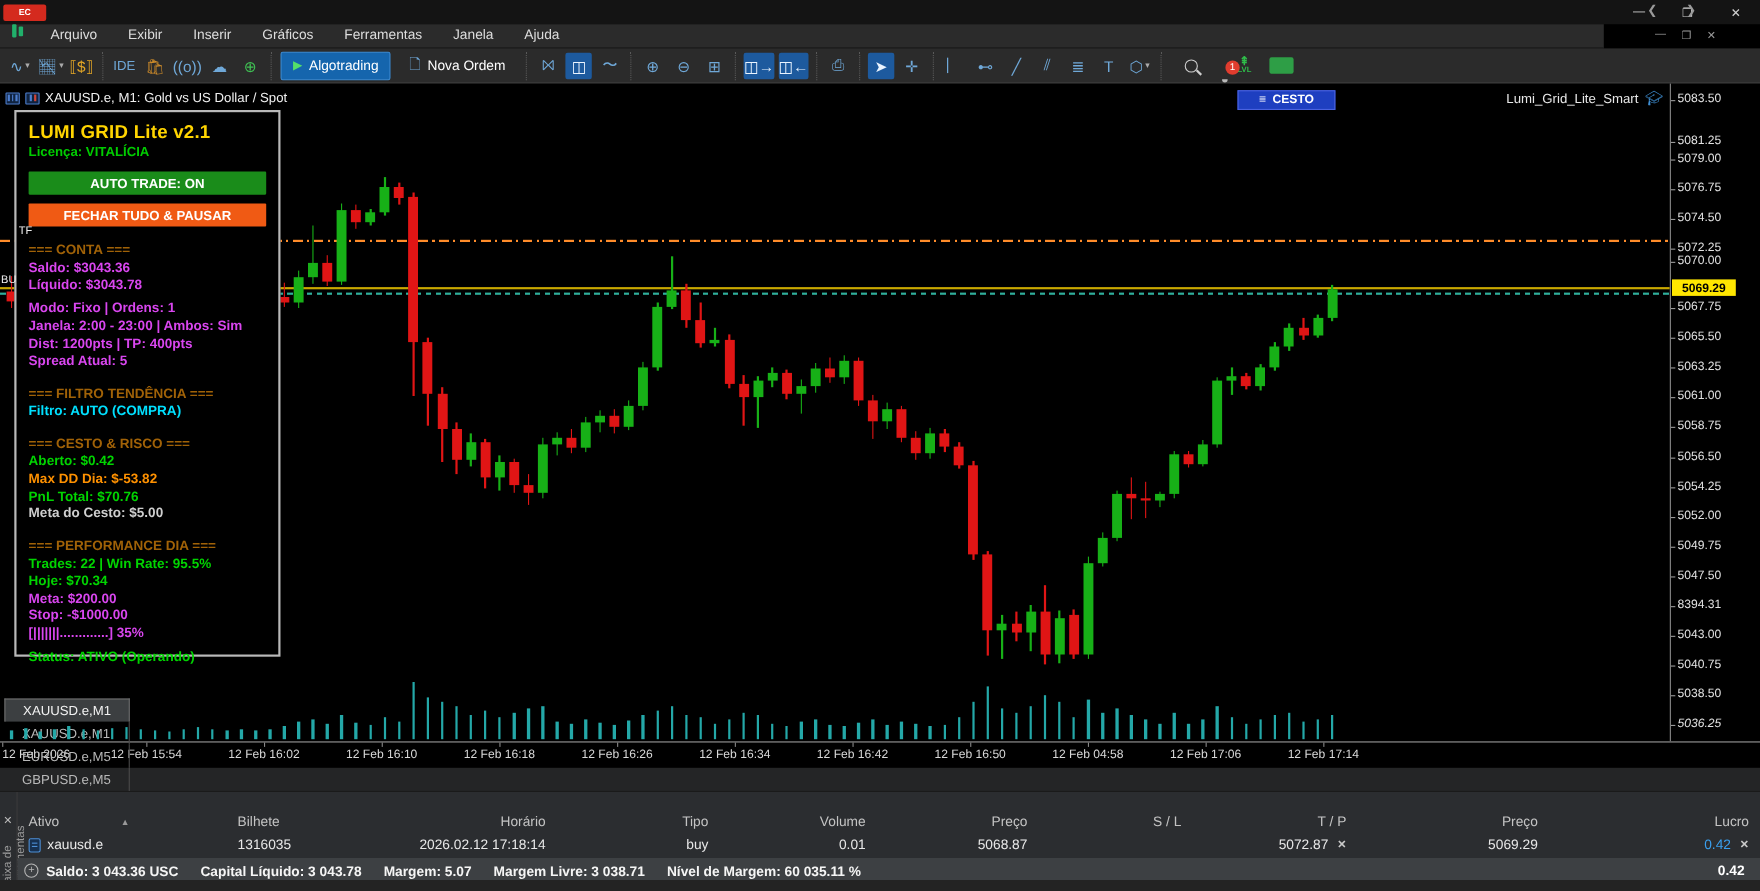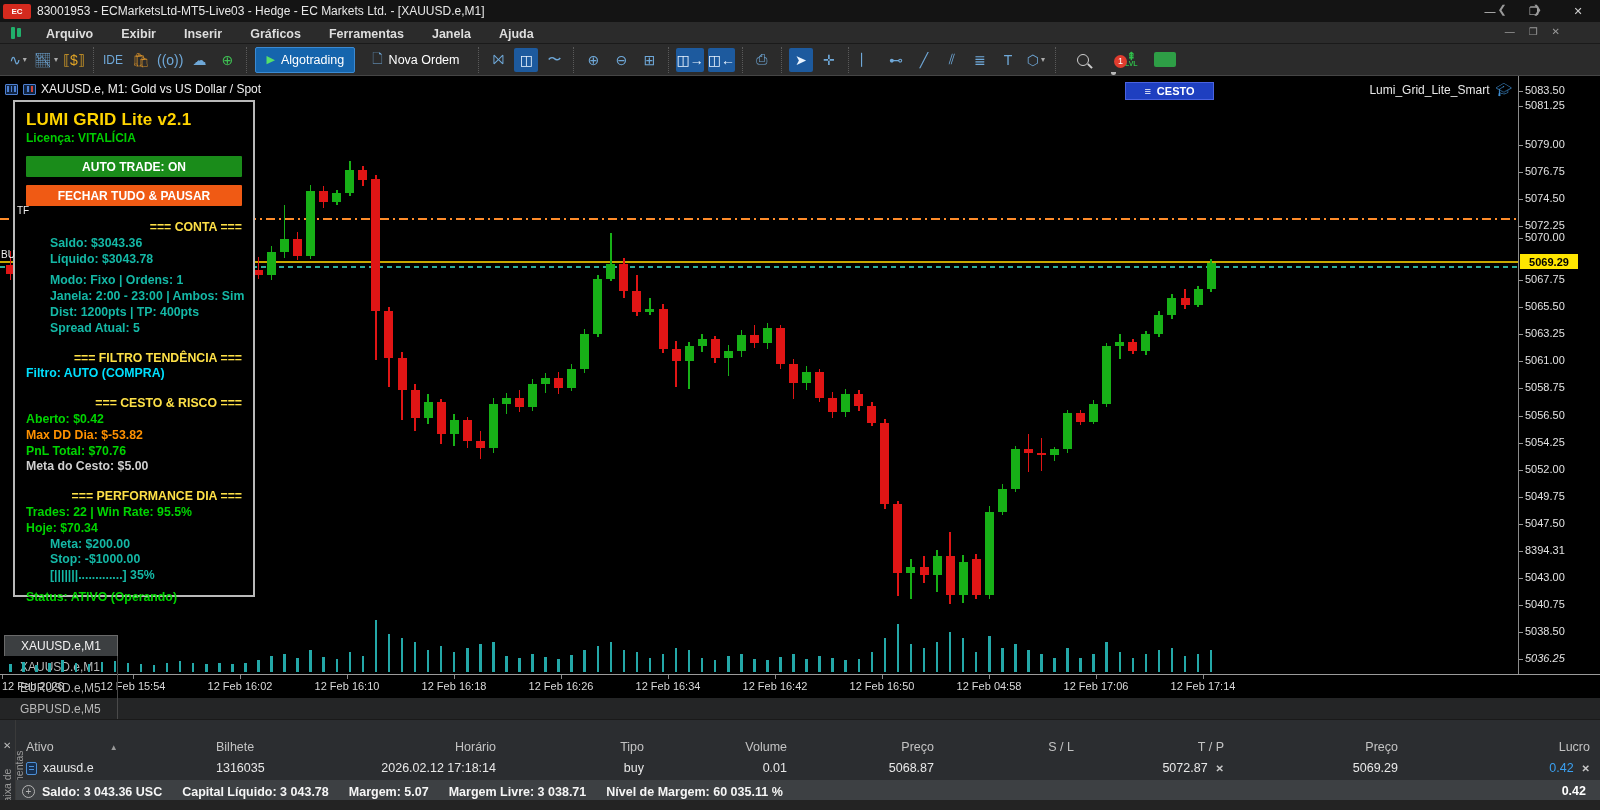--- a/index.html
+++ b/index.html
@@ -1,28 +1,28 @@
 <!DOCTYPE html>
 <html><head>
 <meta charset="utf-8">
 <style>
   * { margin:0; padding:0; box-sizing:border-box; }
   html,body { width:1600px; height:810px; overflow:hidden; background:#000;
               font-family:"Liberation Sans", sans-serif; }
   
   #titlebar { position:absolute; left:0; top:0; width:1600px; height:22px; background:#141414;
               display:flex; align-items:center; color:#e8e8e8; font-size:12px; }
-  #ec-logo { width:28px; height:15px; margin:0 6px 0 3px; background:#d42a1e; border-radius:2px;
+  #ec-logo { width:39px; height:15px; margin:0 6px 0 3px; background:#d42a1e; border-radius:2px;
              color:#fff; font-size:8px; font-weight:bold; display:flex; align-items:center; justify-content:center; }
   .wctl { width:44px; height:22px; display:flex; align-items:center; justify-content:center;
           color:#cfcfcf; font-size:11px; }
   #win-controls { position:absolute; right:0; top:0; display:flex; }
   
-  #menubar { position:absolute; left:0; top:22px; width:1600px; height:22px; background:#2b2b2b;
-             display:flex; align-items:center; border-bottom:1px solid #1a1a1a;font-weight:bold; }
+  #menubar { position:absolute; left:0; top:22px; width:1458px; height:22px; background:#2b2b2b;
+             display:flex; align-items:flex-start; border-bottom:1px solid #1a1a1a; }
   #mt-logo { width:20px; display:flex; gap:2px; align-items:center; justify-content:center; margin:0 6px; }
   #mt-logo i { display:block; width:4px; height:12px; background:#21b06b; border-radius:1px; }
   #mt-logo i:last-child { height:9px; }
   .menu-item { color:#ddd; font-size:12.5px; padding:3px 14px; }
   #menu-win-controls { position:absolute; right:40px; top:26px; display:flex; gap:14px;
                        color:#9a9a9a; font-size:10px; }
   
   #toolbar { position:absolute; left:0; top:44px; width:1600px; height:32px; background:#2b2b2b;
              display:flex; align-items:center; padding-left:4px; border-bottom:1px solid #454545; }
   .tb-sep { height:26px; border-left:1px dotted #5a5a5a; margin:0 5px; }
@@ -89,21 +89,21 @@
               border:2px solid #b9b9b9; z-index:10; padding:8px 11px 0 11px; }
   #ea-title { color:#ffd400; font-size:17px; font-weight:bold; letter-spacing:0.2px; }
   #ea-license { color:#00cc00; font-size:12px; font-weight:bold; margin-top:1px; }
   .ea-btn { width:100%; height:21px; margin-top:8px; border:none; color:#fff; font-weight:bold;
             font-size:12px; display:flex; align-items:center; justify-content:center; border-radius:1px; }
   #btn-autotrade { background:#1a8c1a; margin-top:11px; }
   #btn-fechar { background:#f05a14; }
   #ea-lines { margin-top:14px; }
   .ea-line { font-size:12.3px; font-weight:bold; line-height:15.8px; white-space:nowrap; }
   .ea-gap1 { margin-top:6px; } .ea-gap2 { margin-top:14px; }
-  .c-yellow{color:#fde047;text-align:right;} .c-white{color:#14b8a6;margin-left:24px;} .c-cyan{color:#00e0ff;} .c-green{color:#00d400;}
+  .c-yellow{color:#a16207;} .c-white{color:#d946ef;} .c-cyan{color:#00e0ff;} .c-green{color:#00d400;}
   .c-orange{color:#ff9100;} .c-gray{color:#cfcfcf;}
   
   #tabbar { position:absolute; left:0; top:698px; width:1600px; height:22px; background:#242526;
             display:flex; align-items:flex-end; border-bottom:1px solid #1a1a1a; }
   .chart-tab { height:21px; padding:0 16px; display:flex; align-items:center; color:#b9b9b9;
                font-size:12px; border-right:1px solid #4a4a4a; }
   .chart-tab.active { background:#3c3f41; color:#f2f2f2; border:1px solid #6a6a6a; border-bottom:none; }
   #tab-arrows { position:absolute; right:58px; top:3px; color:#9a9a9a; font-size:11px; display:flex; gap:26px; }
   
   #toolbox { position:absolute; left:0; top:720px; width:1600px; height:90px; background:#2b2d30; }
@@ -132,21 +132,20 @@
   #sum-plus { position:absolute; left:6px; top:5px; width:13px; height:13px; border:1.3px solid #b5b5b5;
               border-radius:50%; color:#b5b5b5; font-size:10px; line-height:11px; text-align:center; font-weight:normal; }
   #sum-total { position:absolute; right:14px; top:4px; font-weight:bold; color:#fff; }
   #bottom-strip { position:absolute; left:0; top:800px; width:1600px; height:10px; background:#232323; }
 </style>
 </head>
 <body>
 
 <div id="titlebar">
   <div id="ec-logo">EC</div>
-  <span>83001953 - ECMarketsLtd-MT5-Live03 - Hedge - EC Markets Ltd. - [XAUUSD.e,M1]</span>
   <div id="win-controls">
     <div class="wctl">—</div>
     <div class="wctl">❐</div>
     <div class="wctl">✕</div>
   </div>
 </div>
 
 <div id="menubar">
   <span id="mt-logo">
       <i></i>
@@ -519,21 +518,21 @@
     <span>CESTO</span>
   </div>
 
   <div id="ea-name">
     <span>Lumi_Grid_Lite_Smart</span>
     <span id="grad-cap">🎓︎</span>
   </div>
 
   <div id="price-axis">
       <div class="p-tick" style="top: 8px;"><span>5083.50</span></div>
-      <div class="p-tick" style="top: 23px;"><span>5081.25</span></div>
+      <div class="p-tick" style="top: 46px;"><span>5081.25</span></div>
       <div class="p-tick" style="top: 62.09px;"><span>5079.00</span></div>
       <div class="p-tick" style="top: 89.135px;"><span>5076.75</span></div>
       <div class="p-tick" style="top: 116.18px;"><span>5074.50</span></div>
       <div class="p-tick" style="top: 143.225px;"><span>5072.25</span></div>
       <div class="p-tick" style="top: 155px;"><span>5070.00</span></div>
       <div class="p-tick" style="top: 197.315px;"><span>5067.75</span></div>
       <div class="p-tick" style="top: 224.36px;"><span>5065.50</span></div>
       <div class="p-tick" style="top: 251.405px;"><span>5063.25</span></div>
       <div class="p-tick" style="top: 278.45px;"><span>5061.00</span></div>
       <div class="p-tick" style="top: 305.495px;"><span>5058.75</span></div>

